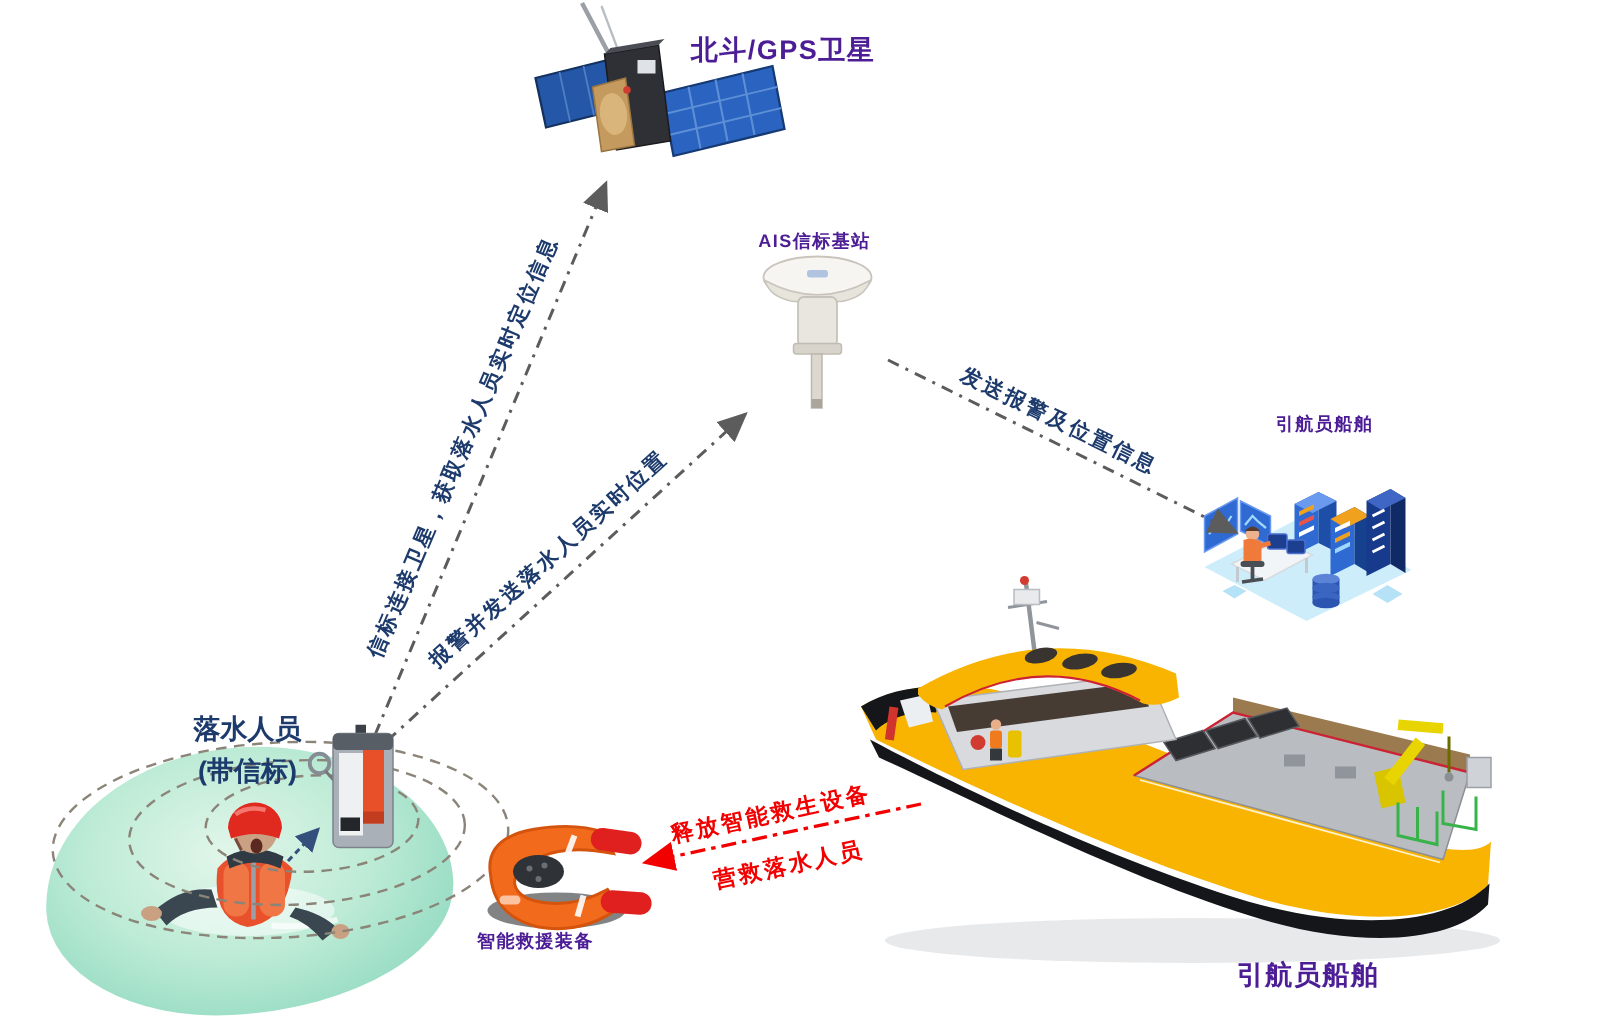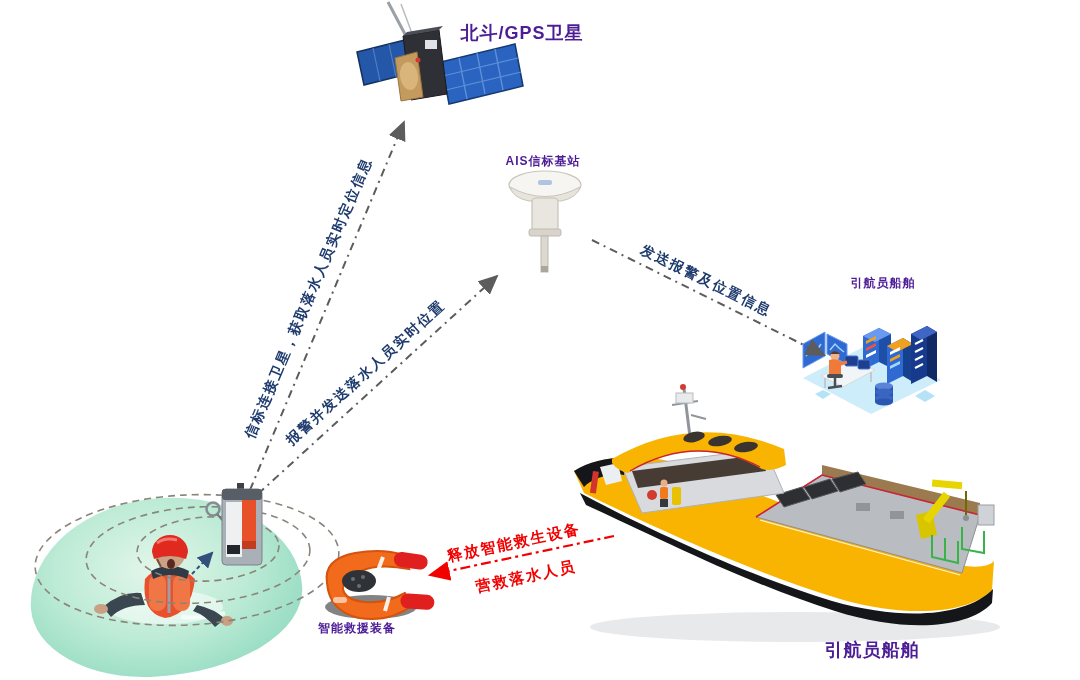--- a/index.html
+++ b/index.html
@@ -259,20 +259,24 @@
     <circle cx="48" cy="32" r="2" fill="#6a6f75"></circle>
     <circle cx="44" cy="41" r="2" fill="#6a6f75"></circle>
     <line x1="68" y1="12" x2="62" y2="28" stroke="#ffffff" stroke-width="4" opacity="0.9"></line>
     <line x1="74" y1="52" x2="70" y2="66" stroke="#ffffff" stroke-width="4" opacity="0.9"></line>
     <rect x="18" y="52" width="14" height="6" rx="3" fill="#ffd9c2" opacity="0.8"></rect>
   </svg>
 
   <div class="label lbl-18" style="left:522px;top:33px;">北斗/GPS卫星</div>
   <div class="label lbl-17" style="left:543px;top:161px;">AIS信标基站</div>
   <div class="label lbl-17" style="left:883px;top:283px;">引航员船舶</div>
+  <div class="victim-label" style="left:165px;top:500px;">
+    <span>落水人员</span><br>
+    <span>(带信标)</span>
+  </div>
   <div class="label lbl-17" style="left:357px;top:628px;">智能救援装备</div>
   <div class="label lbl-18" style="left:872px;top:650px;">引航员船舶</div>
 
   <div class="flowtext" style="left:309px;top:298px;transform:translate(-50%,-50%) rotate(-67deg);">信标连接卫星，获取落水人员实时定位信息</div>
   <div class="flowtext" style="left:366px;top:373px;transform:translate(-50%,-50%) rotate(-42deg);">报警并发送落水人员实时位置</div>
   <div class="flowtext" style="left:706px;top:281px;transform:translate(-50%,-50%) rotate(26deg);">发送报警及位置信息</div>
   <div class="flowtext red" style="left:514px;top:543px;transform:translate(-50%,-50%) rotate(-12deg);">释放智能救生设备</div>
   <div class="flowtext red" style="left:526px;top:577px;transform:translate(-50%,-50%) rotate(-12deg);">营救落水人员</div>
 
 </div>

